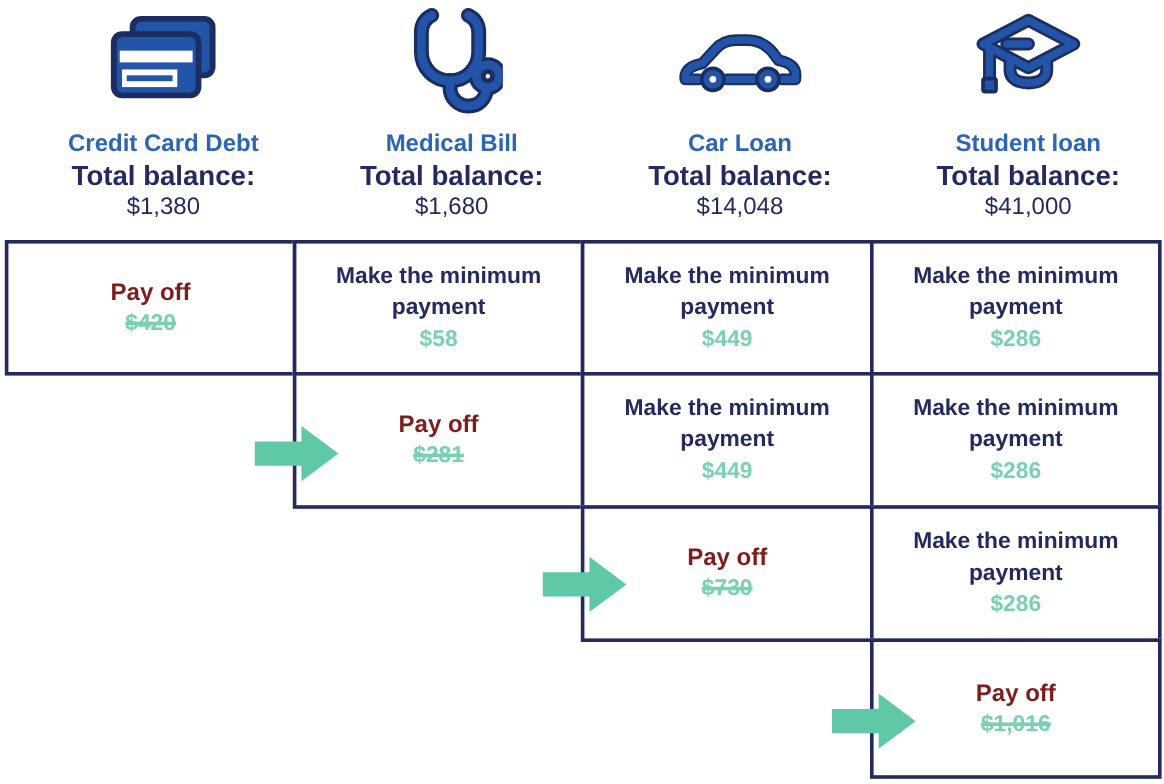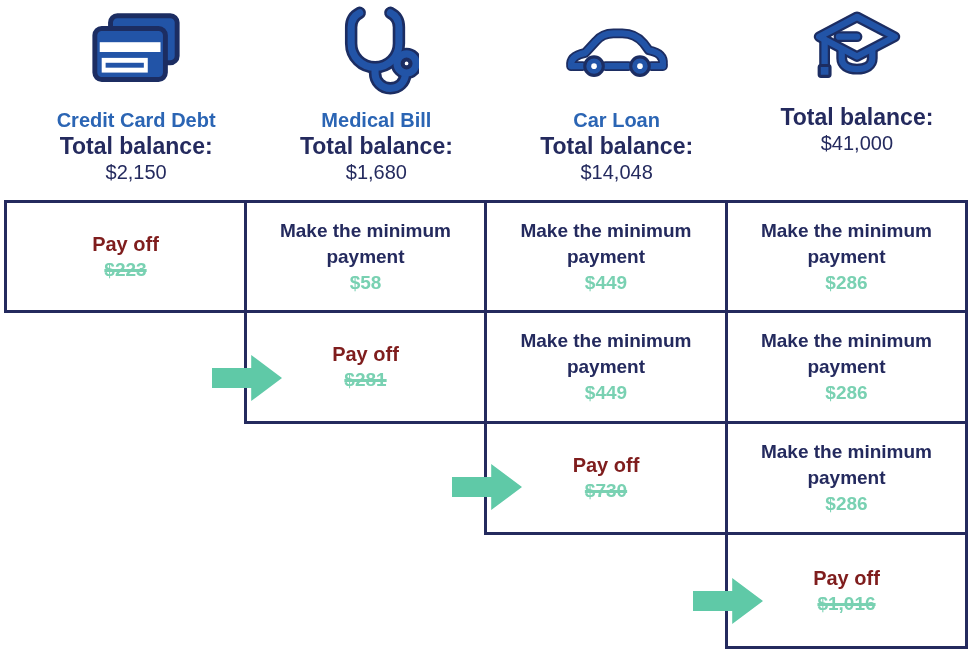--- a/index.html
+++ b/index.html
@@ -42,21 +42,21 @@
         <svg width="98" height="88" viewBox="0 0 100 88" aria-hidden="true">
           <rect x="24" y="7" width="68" height="48" rx="7" fill="#2254a7" stroke="#1c2d62" stroke-width="5"></rect>
           <rect x="8" y="20" width="72" height="52" rx="7" fill="#2254a7" stroke="#1c2d62" stroke-width="5"></rect>
           <rect x="13" y="34" width="62" height="10" fill="#ffffff"></rect>
           <rect x="15" y="50" width="47" height="15" fill="#ffffff"></rect>
           <rect x="19" y="55" width="39" height="5" fill="#2254a7"></rect>
         </svg>
       </div>
       <div class="debt-title">Credit Card Debt</div>
       <div class="balance-label">Total balance:</div>
-      <div class="balance-amount">$2,150</div>
+      <div class="balance-amount">$1,380</div>
     </div>
 
     <div class="debt-col">
       <div class="icon-box">
         <svg width="86" height="96" viewBox="0 0 90 100" aria-hidden="true">
           <g fill="none" stroke="#1c2d62" stroke-width="13" stroke-linecap="round">
             <path d="M28,9 C22,12 19,17 19,24 L19,41 C19,55 30,66 44,66 C58,66 69,55 69,41 L69,24 C69,17 66,12 60,9"></path>
             <path d="M44,66 L44,72 C44,81 51,88 60,88 C69,88 75,82 76,73"></path>
             <circle cx="77" cy="62" r="10"></circle>
           </g>
@@ -106,28 +106,29 @@
           </g>
           <g fill="none" stroke="#2254a7" stroke-width="7" stroke-linecap="round" stroke-linejoin="round">
             <path d="M33,42 L33,52 C33,60 40,64 50,64 C60,64 67,60 67,52 L67,42"></path>
             <path d="M50,6 L92,28 L50,50 L8,28 Z"></path>
             <path d="M50,28 L30,28"></path>
             <path d="M14,32 L14,62"></path>
           </g>
           <rect x="8" y="60" width="12" height="12" rx="2" fill="#2254a7" stroke="#1c2d62" stroke-width="3.5"></rect>
         </svg>
       </div>
+      <div class="debt-title">Student loan</div>
       <div class="balance-label">Total balance:</div>
       <div class="balance-amount">$41,000</div>
     </div>
   </div>
 
   <div class="cell" style="left:4px;top:200px;width:243px;height:113px;">
     <div class="payoff-label">Pay off</div>
-    <div class="cell-amount strike">$223</div>
+    <div class="cell-amount strike">$420</div>
   </div>
   <div class="cell" style="left:244px;top:200px;width:243px;height:113px;">
     <div class="min-label">Make the minimum payment</div>
     <div class="cell-amount">$58</div>
   </div>
   <div class="cell" style="left:484px;top:200px;width:244px;height:113px;">
     <div class="min-label">Make the minimum payment</div>
     <div class="cell-amount">$449</div>
   </div>
   <div class="cell" style="left:725px;top:200px;width:243px;height:113px;">

